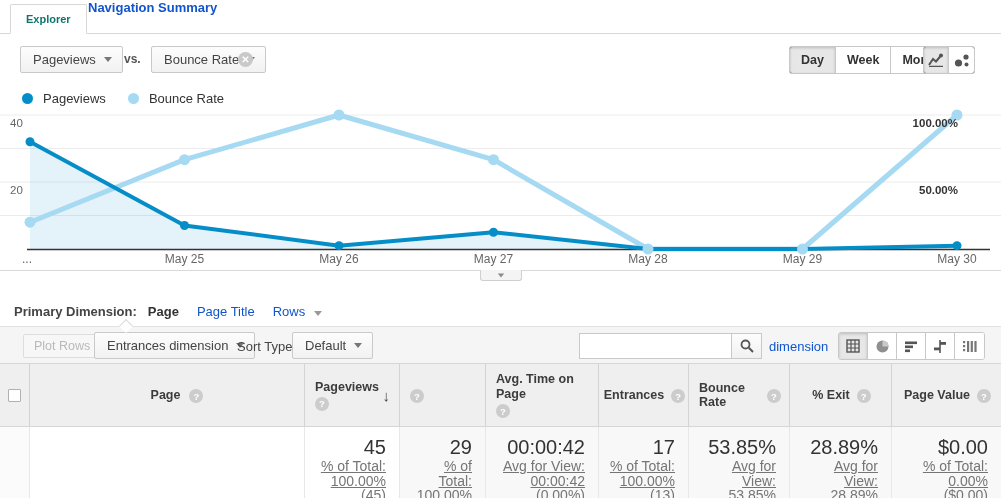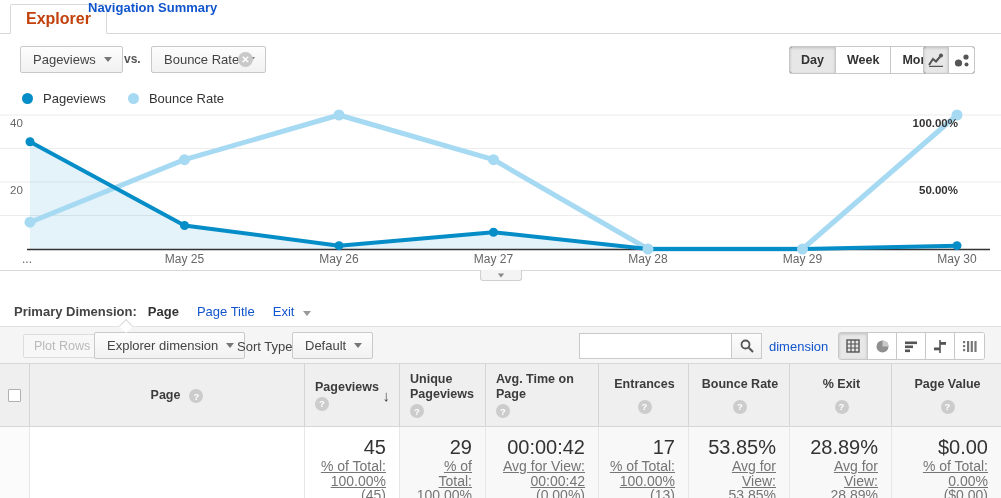--- a/index.html
+++ b/index.html
@@ -4,21 +4,21 @@
 <style>
   html,body{margin:0;padding:0;background:#fff;}
   *{box-sizing:border-box;}
   body{font-family:"Liberation Sans",sans-serif;color:#333;}
   #app{position:relative;width:1001px;height:498px;background:#fff;overflow:hidden;}
 
   
   .tabbar{position:absolute;left:0;top:0;width:1001px;height:34px;border-bottom:1px solid #d8d8d8;background:#fff;}
   .tab-active{position:absolute;left:10px;bottom:-1px;height:30px;padding:0 15px;background:#fff;
     border:1px solid #d8d8d8;border-bottom:1px solid #fff;border-radius:2px 2px 0 0;
-    display:flex;align-items:center;font-size:16px;font-weight:bold;color:#c2410c;cursor:default;margin-top:40px;}
+    display:flex;align-items:center;font-size:11px;font-weight:bold;color:#0f766e;cursor:default;margin-top:40px;}
   .tab-link{position:absolute;left:88px;top:0;height:34px;display:flex;align-items:flex-start;
     font-size:13px;font-weight:bold;color:#1155cc;cursor:pointer;}
 
   
   .mtoolbar{position:absolute;left:0;top:35px;width:1001px;height:50px;background:#fff;}
   .ddbtn{display:inline-flex;align-items:center;gap:8px;height:27px;padding:0 10px 0 12px;
     background:linear-gradient(#fdfdfd,#f1f1f1);border:1px solid #c9c9c9;border-radius:2px;
     font-size:13px;color:#444;cursor:pointer;}
   .caret{width:0;height:0;border-left:4px solid transparent;border-right:4px solid transparent;border-top:5px solid #777;display:inline-block;}
   .dd-a{position:absolute;left:20px;top:11px;}
@@ -77,21 +77,21 @@
   .view-btn:last-child{border-right:none;}
   .view-btn.on{background:#e7e7e7;box-shadow:inset 0 1px 3px rgba(0,0,0,.18);}
 
   
   .gtable{position:absolute;left:0;top:363px;width:1001px;}
   .grow{display:grid;grid-template-columns:30px 275px 95px 86px 113px 90px 101px 102px 109px;}
   .ghead{height:64px;background:#efefef;border-top:1px solid #d6d6d6;border-bottom:1px solid #d6d6d6;}
   .hcell{border-right:1px solid #d4d4d4;padding:6px 8px 6px 10px;display:flex;flex-direction:column;justify-content:center;
     font-size:12.5px;font-weight:bold;color:#3c3c3c;position:relative;}
   .hcell:last-child{border-right:none;}
-  .hcell.inline{flex-direction:column;align-items:center;gap:7px;}
+  .hcell.inline{flex-direction:row;align-items:center;gap:7px;}
   .hcell-page{padding-left:28px;flex-direction:row;align-items:center;gap:9px;}
   .qmark{width:14px;height:14px;border-radius:50%;background:#ccc;color:#fff;font-size:9.5px;font-weight:bold;
     display:inline-flex;align-items:center;justify-content:center;margin-top:2px;cursor:pointer;flex:none;}
   .hlabel{line-height:15px;max-width:72px;}
   .sort-arrow{position:absolute;right:9px;top:50%;transform:translateY(-50%);font-size:15px;font-weight:bold;color:#444;}
   .checkcell{border-right:1px solid #d4d4d4;display:flex;align-items:center;justify-content:center;}
   .checkbox{width:13px;height:13px;background:#fff;border:1px solid #b0b0b0;border-radius:1px;cursor:pointer;}
   .gbody{height:65px;background:#fff;border-bottom:6px solid #f9a8d4;}
   .dcell{border-right:1px solid #e7e7e7;padding:8px 13px 0 8px;text-align:right;background:#f8f8f8;}
   .dcell:last-child{border-right:none;}
@@ -208,32 +208,32 @@
   <div class="chart-divider"></div>
   <div class="chart-pulltab">
     <span class="caret"></span>
   </div>
 
   <div class="pdrow">
     <span class="pd-label">Primary Dimension:</span>
     <span class="pd-active">Page</span>
     <span class="pd-link">Page Title</span>
     <span class="pd-link pd-other">
-      <span>Exit</span>
+      <span>Rows</span>
       <span class="caret"></span>
     </span>
   </div>
   <div class="notch"></div>
 
   <div class="ttoolbar">
     <div class="btn-disabled">
       <span>Plot Rows</span>
     </div>
     <div class="ddbtn dd-secondary">
-      <span>Explorer dimension</span>
+      <span>Entrances dimension</span>
       <span class="caret"></span>
     </div>
     <span class="sort-label">Sort Type:</span>
     <div class="ddbtn dd-sort">
       <span>Default</span>
       <span class="caret"></span>
     </div>
     <div class="searchbox">
       <input type="text" value="" style="">
       <div class="search-btn">
@@ -296,21 +296,20 @@
       <div class="hcell hcell-page">
         <span>Page</span>
         <span class="qmark">?</span>
       </div>
       <div class="hcell">
         <span class="hlabel">Pageviews</span>
         <span class="qmark">?</span>
         <span class="sort-arrow">↓</span>
       </div>
       <div class="hcell">
-        <span class="hlabel">Unique Pageviews</span>
         <span class="qmark">?</span>
       </div>
       <div class="hcell">
         <span class="hlabel" style="max-width:110px">Avg. Time on Page</span>
         <span class="qmark">?</span>
       </div>
       <div class="hcell inline">
         <span>Entrances</span>
         <span class="qmark">?</span>
       </div>

